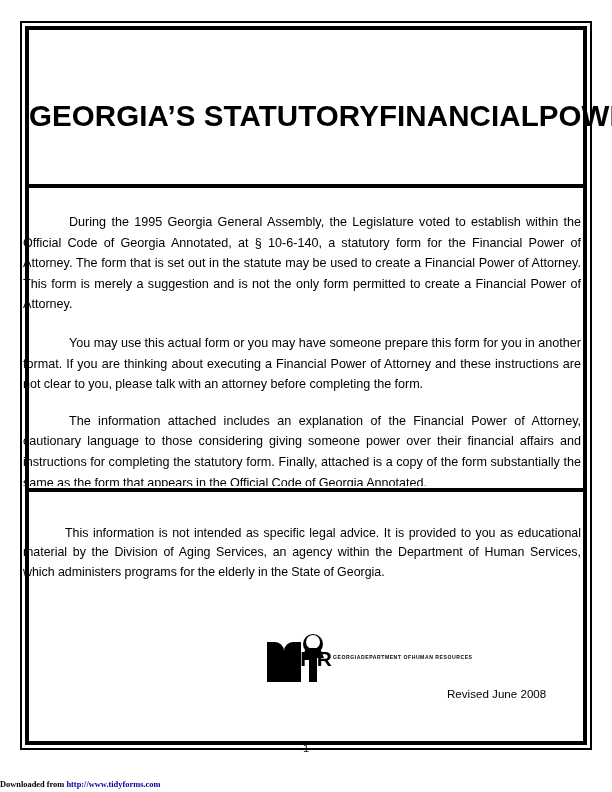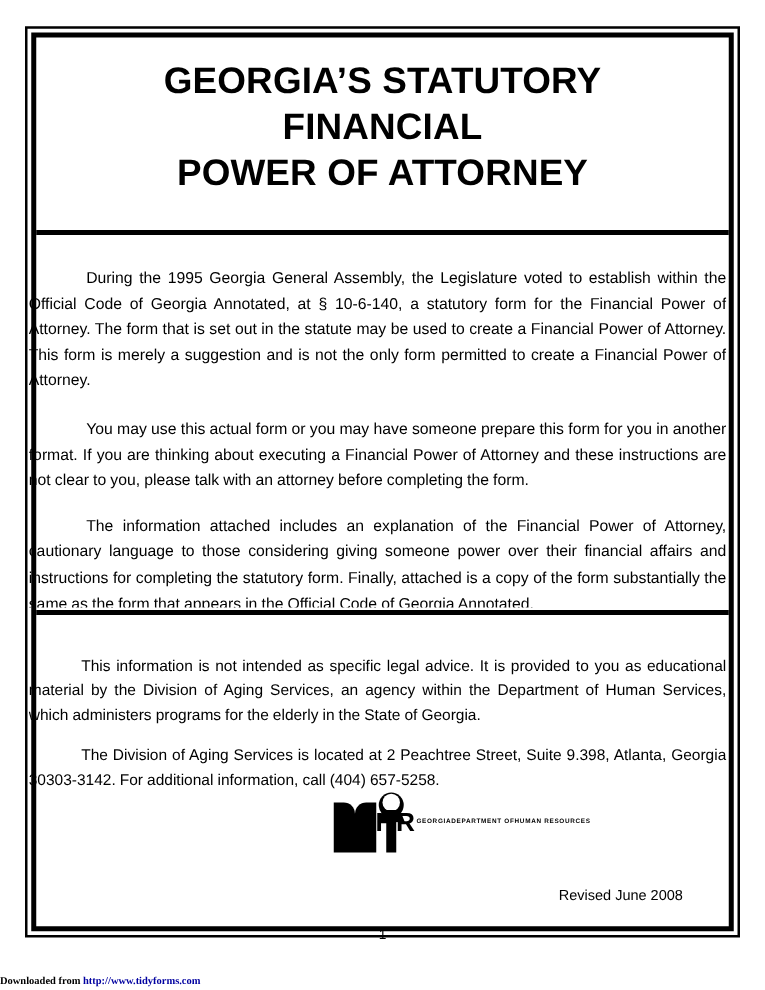--- a/index.html
+++ b/index.html
@@ -38,21 +38,21 @@
 
   
   #title-block {
     position: absolute;
     left: 29px;
     top: 32px;
     width: 554px;
     height: 152px;
     box-sizing: border-box;
     display: flex;
-    flex-direction: column;
+    flex-direction: row;
     align-items: center;
     justify-content: flex-start;
     padding-top: 14px;
   }
   .title-line {
     font-size: 29.5px;
     font-weight: bold;
     letter-spacing: 0.1px;
     line-height: 37px;
     text-align: center;
@@ -189,21 +189,21 @@
     letter-spacing: 0.55px;
     line-height: 7.4px;
     text-align: center;
     white-space: nowrap;
   }
 
   
   #revised-note {
     position: absolute;
     left: 447px;
-    top: 710px;
+    top: 687px;
     font-size: 11.6px;
     line-height: 14px;
     white-space: nowrap;
   }
   #page-number {
     position: absolute;
     left: 0;
     top: 742px;
     width: 612px;
     text-align: center;
@@ -242,21 +242,20 @@
 <div id="body-section">
   <p class="body-para" id="para-1">During the 1995 Georgia General Assembly, the Legislature voted to establish within the Official Code of Georgia Annotated, at § 10-6-140, a statutory form for the Financial Power of Attorney.  The form that is set out in the statute may be used to create a Financial Power of Attorney.  This form is merely a suggestion and is not the only form permitted to create a Financial Power of Attorney.</p>
   <p class="body-para last" id="para-3">You may use this actual form or you may have someone prepare this form for you in another format.  If you are thinking about executing a Financial Power of Attorney and these instructions are not clear to you, please talk with an attorney before completing the form.</p>
   <p class="body-para" id="para-2">The information attached includes an explanation of the Financial Power of Attorney, cautionary language to those considering giving someone power over their financial affairs and instructions for completing the statutory form.  Finally, attached is a copy of the form substantially the same as the form that appears in the Official Code of Georgia Annotated.</p>
 </div>
 
 <div id="divider-mid"></div>
 
 <div id="disclaimer-section">
   <p class="disclaimer-para" id="disclaimer-notice">This information is not intended as specific legal advice.  It is provided to you as educational material by the Division of Aging Services, an agency within the Department of Human Services, which administers programs for the elderly in the State of Georgia.</p>
-  <p class="disclaimer-para" id="disclaimer-address">The Division of Aging Services is located at 2 Peachtree Street, Suite 9.398, Atlanta, Georgia 30303-3142.  For additional information, call (404) 657-5258.</p>
 </div>
 
 <div id="dhr-logo">
   <div id="dhr-mark">
     <span class="mark-block-left"></span>
     <span class="mark-block-right"></span>
     <span class="mark-head"></span>
     <span class="mark-head-inner"></span>
     <span class="mark-shoulders"></span>
     <span class="mark-body-stem"></span>

